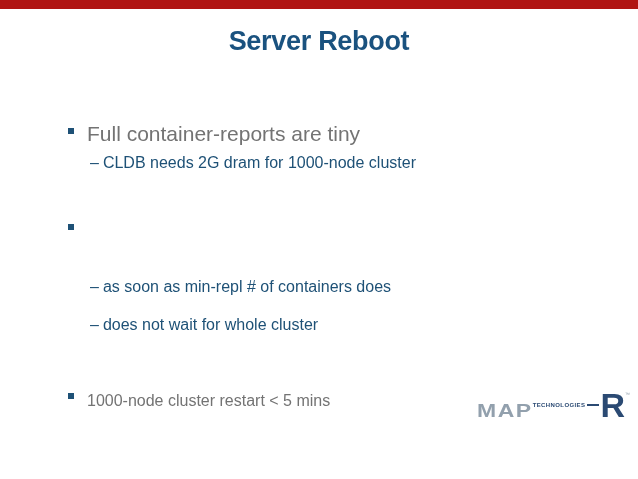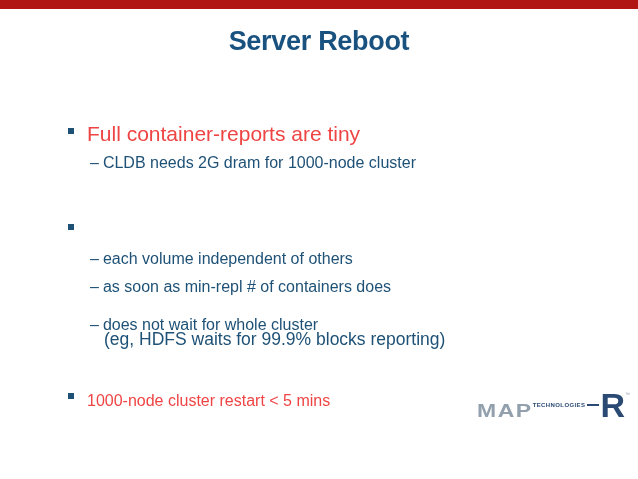--- a/index.html
+++ b/index.html
@@ -6,21 +6,21 @@
   .slide {
     position:relative; width:638px; height:424px; background:#ffffff;
     font-family:"Liberation Sans", sans-serif; overflow:hidden;
   }
   .topbar { position:absolute; top:0; left:0; width:638px; height:9px; background:#b01513; }
   .title {
     position:absolute; top:26px; left:0; width:100%; text-align:center;
     font-size:27px; font-weight:bold; color:#1a527f; letter-spacing:-0.3px;
   }
   .line { position:absolute; white-space:nowrap; line-height:1.15; }
-  .lvl1 { left:68px; font-size:21px; color:#ef4444; }
+  .lvl1 { left:68px; font-size:21px; color:#737373; }
   .lvl1 .sq {
     display:inline-block; width:6px; height:6px; background:#1e5176;
     vertical-align:7px; margin-right:13px;
   }
   .lvl2 { left:90px; font-size:16px; color:#1e5176; }
   .lvl2 .dash { margin-right:4px; }
   .lvl2-cont { left:104px; font-size:17.5px; color:#1e5176; }
   .lvl1.big { font-size:16px; }
   .copyright {
     position:absolute; left:30px; top:461px; font-size:7px; color:#a9aeb0;
@@ -57,30 +57,26 @@
   <div class="line lvl1" style="top:122px">
     <span class="sq"></span><span>Full container-reports are tiny</span>
   </div>
   <div class="line lvl2" style="top:154px">
     <span class="dash">–</span><span>CLDB needs 2G dram for 1000-node cluster</span>
   </div>
 
   <div class="line lvl1" style="top:218px">
     <span class="sq"></span>
   </div>
-  <div class="line lvl2" style="top:250px">
-    <span class="dash">–</span><span>each volume independent of others</span>
-  </div>
   <div class="line lvl2" style="top:278px">
     <span class="dash">–</span><span>as soon as min-repl # of containers does</span>
   </div>
   <div class="line lvl2" style="top:316px">
     <span class="dash">–</span><span>does not wait for whole cluster</span>
   </div>
-  <div class="line lvl2-cont" style="top:329px">(eg, HDFS waits for 99.9% blocks reporting)</div>
 
   <div class="line lvl1 big" style="top:392px">
     <span class="sq"></span><span>1000-node cluster restart &lt; 5 mins</span>
   </div>
 
   <div class="copyright">©MapR Technologies - Confidential</div>
   <div class="pagenum">37</div>
 
   <div class="logo">
     <div class="logo-left">

